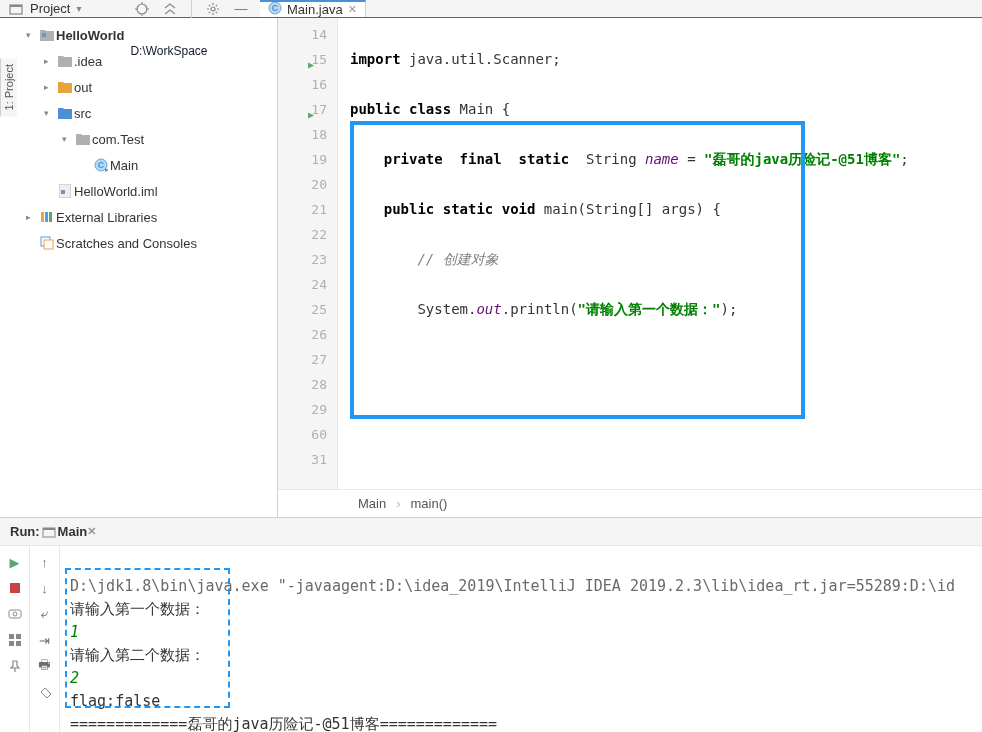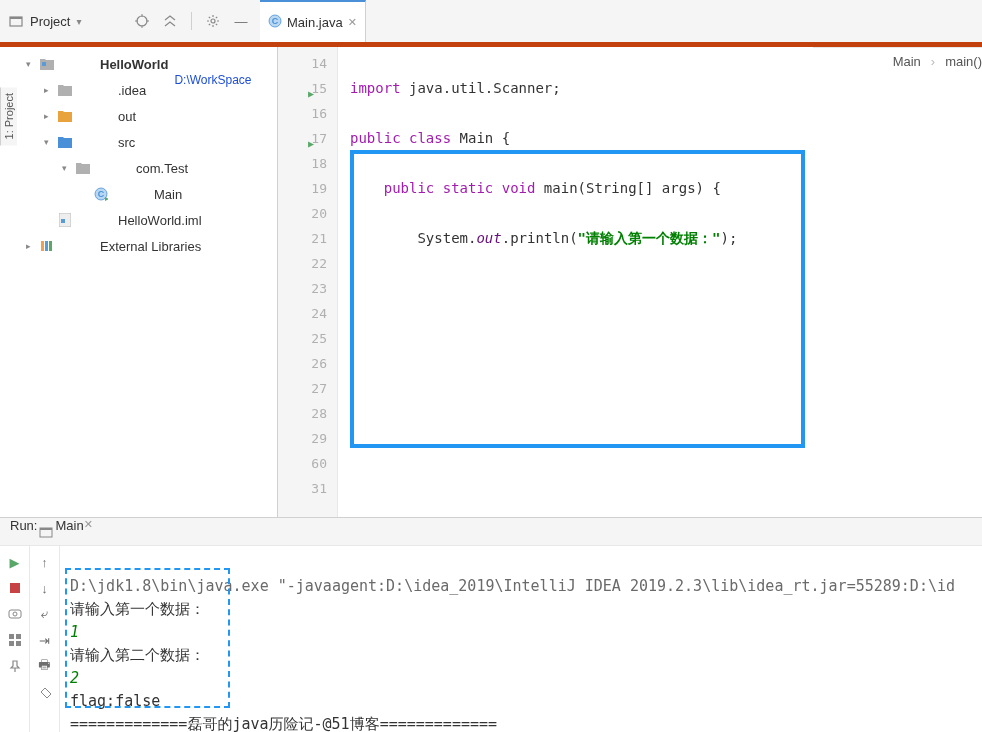--- a/index.html
+++ b/index.html
@@ -1,63 +1,63 @@
 <!DOCTYPE html>
 <html><head>
 <meta charset="utf-8">
 <style>
 * { margin: 0; padding: 0; box-sizing: border-box; }
 body { font-family: "Segoe UI", Arial, sans-serif; font-size: 13px; background: #fff; color: #333; overflow: hidden; }
 .root { display: flex; flex-direction: column; width: 982px; height: 732px; }
 
-.toolbar { display: flex; align-items: center; height: 47px; border-bottom: 5px solid #c2410c; background: #f5f5f5; }
+.toolbar { display: flex; align-items: center; height: 18px; border-bottom: 1px solid #c2410c; background: #f5f5f5; }
 .tool-sidebar-header { display: flex; align-items: center; gap: 6px; padding: 0 8px; width: 260px; }
 .tool-icon { width: 16px; height: 16px; display: inline-flex; align-items: center; justify-content: center; color: #6e6e6e; }
 .tool-btn { width: 22px; height: 22px; display: inline-flex; align-items: center; justify-content: center; color: #6e6e6e; cursor: pointer; }
 .tool-sep { width: 1px; height: 18px; background: #d0d0d0; margin: 0 4px; }
 .editor-tabs { display: flex; align-items: center; height: 100%; }
 .editor-tab { display: flex; align-items: center; gap: 5px; padding: 0 8px; height: 100%; background: #fff; border-right: 1px solid #d0d0d0; border-top: 2px solid transparent; }
 .editor-tab.active { border-top-color: #4A90D9; }
 .editor-tab .close { color: #999; font-size: 11px; }
 .arrow { font-size: 10px; color: #888; }
 
 .vertical-tab { position: absolute; left: 0; top: 40px; writing-mode: vertical-rl; transform: rotate(180deg); font-size: 11px; color: #555; padding: 6px 2px; border-right: 1px solid #d0d0d0; background: #f5f5f5; }
 
 .main-area { display: flex; flex: 1; overflow: hidden; position: relative; }
 .project-panel { width: 260px; border-right: 1px solid #d0d0d0; background: #fff; overflow-y: auto; padding-top: 4px; margin-left: 18px; }
 .tree-row { display: flex; align-items: center; height: 26px; padding-left: 8px; cursor: pointer; }
 .tree-indent { display: inline-block; }
 .tree-arrow { width: 12px; font-size: 9px; color: #888; }
 .tree-icon { width: 18px; display: inline-flex; align-items: center; justify-content: center; }
-.tree-label { white-space: nowrap; margin-left: 44px; }
-.tree-hint { color: #1d4ed8; margin-left: 6px; font-size: 12px; margin-top: 32px; }
+.tree-label { white-space: nowrap; }
+.tree-hint { color: #0f172a; margin-left: 6px; font-size: 12px; margin-top: 32px; }
 .bold { font-weight: bold; }
 svg.folder { fill: #b0b0b0; }
 svg.folder.orange { fill: #e8a33d; }
 svg.folder.blue { fill: #4a90d9; }
 
-.editor-panel { flex: 1; display: flex; flex-direction: row; background: #fff; }
+.editor-panel { flex: 1; display: flex; flex-direction: column; background: #fff; }
 .code-area { flex: 1; display: flex; overflow: hidden; position: relative; }
 .gutter { width: 60px; background: #f5f5f5; border-right: 1px solid #e8e8e8; font-family: "Consolas", monospace; font-size: 13px; color: #b0b0b0; text-align: right; padding-top: 4px; }
 .gutter-line { height: 25px; line-height: 25px; padding-right: 10px; position: relative; }
 .gutter-run { position: absolute; left: 30px; top: 5px; color: #59a869; font-size: 10px; }
 .code-lines { flex: 1; font-family: "Consolas", monospace; font-size: 14px; line-height: 25px; padding-top: 4px; white-space: pre; overflow-x: auto; }
 .code-line { height: 25px; padding-left: 12px; position: relative; }
-.kw { color: #a21caf; font-weight: normal; }
+.kw { color: #000000; font-weight: bold; }
 .str { color: #008000; font-weight: bold; }
 .cmt { color: #808080; font-style: italic; }
 .fld { color: #660e7a; font-style: italic; }
 .blue-box { position: absolute; border: 4px solid #2196F3; pointer-events: none; }
 .box-main { top: 103px; left: 72px; width: 455px; height: 298px; }
 
 .breadcrumb { height: 28px; border-top: 1px solid #e8e8e8; display: flex; align-items: center; padding-left: 80px; gap: 10px; font-size: 13px; color: #555; }
 .breadcrumb .sep2 { color: #bbb; }
 
 .run-panel { height: 215px; border-top: 1px solid #d0d0d0; display: flex; flex-direction: column; }
-.run-header { height: 28px; display: flex; padding: 0 10px; background: #f5f5f5; border-bottom: 1px solid #e8e8e8; }
+.run-header { height: 28px; display: flex; align-items: center; padding: 0 10px; background: #f5f5f5; border-bottom: 1px solid #e8e8e8; font-weight: bold; }
 .run-body { display: flex; flex: 1; overflow: hidden; }
 .run-toolbar-v { width: 30px; display: flex; flex-direction: column; gap: 6px; padding: 6px 4px; border-right: 1px solid #e8e8e8; align-items: center; }
 .run-toolbar-v2 { width: 30px; display: flex; flex-direction: column; gap: 6px; padding: 6px 4px; border-right: 1px solid #e8e8e8; align-items: center; }
 .run-tool { width: 20px; height: 20px; color: #6e6e6e; display:flex; align-items:center; justify-content:center; cursor:pointer; }
 .run-tool.green { color: #59a869; }
 .console { flex: 1; font-family: "Consolas", "Microsoft YaHei", monospace; font-size: 15px; line-height: 23px; padding: 6px 10px; white-space: pre; overflow: auto; position: relative; }
 .cmd-line { color: #6a6a6a; }
 .input-val { color: #008000; font-style: italic; }
 .dashed-box { position: absolute; border: 2px dashed #2196F3; top: 22px; left: 5px; width: 165px; height: 140px; pointer-events: none; }
 </style>
@@ -193,20 +193,30 @@
       <div class="tree-row">
         <span class="tree-arrow">▸</span>
         <span class="tree-icon">
           <svg width="14" height="14">
               <rect x="1" y="2" width="3" height="10" fill="#f0a050"></rect>
               <rect x="5" y="2" width="3" height="10" fill="#5a9bd5"></rect>
               <rect x="9" y="2" width="3" height="10" fill="#59a869"></rect>
             </svg>
         </span>
         <span class="tree-label">External Libraries</span>
+      </div>
+      <div class="tree-row">
+        <span class="tree-indent" style="width:12px"></span>
+        <span class="tree-icon">
+          <svg width="14" height="14">
+              <rect x="1" y="1" width="9" height="9" fill="none" stroke="#5a9bd5"></rect>
+              <rect x="4" y="4" width="9" height="9" fill="#fff" stroke="#f0a050"></rect>
+            </svg>
+        </span>
+        <span class="tree-label">Scratches and Consoles</span>
       </div>
     </div>
 
     <div class="editor-panel">
       <div class="code-area">
         <div class="gutter">
           <div class="gutter-line">14</div>
           <div class="gutter-line">15<span class="gutter-run">▶</span></div>
           <div class="gutter-line">16</div>
           <div class="gutter-line">17<span class="gutter-run">▶</span></div>
@@ -221,21 +231,23 @@
           <div class="gutter-line">26</div>
           <div class="gutter-line">27</div>
           <div class="gutter-line">28</div>
           <div class="gutter-line">29</div>
           <div class="gutter-line">60</div>
           <div class="gutter-line">31</div>
         </div>
         <div class="code-lines">
 <div class="code-line"><span class="kw">import</span> java.util.Scanner;</div>
 <div class="code-line"><span class="kw">public class</span> Main {</div>
+<div class="code-line">    <span class="kw">private  final  static</span>  String <span class="fld">name</span> = <span class="str">"磊哥的java历险记-@51博客"</span>;</div>
 <div class="code-line">    <span class="kw">public static void</span> main(String[] args) {</div>
+<div class="code-line">        <span class="cmt">// 创建对象</span></div>
 <div class="code-line">        System.<span class="fld">out</span>.println(<span class="str">"请输入第一个数据："</span>);</div>
 
 
 
 
 
 
 
 
 

